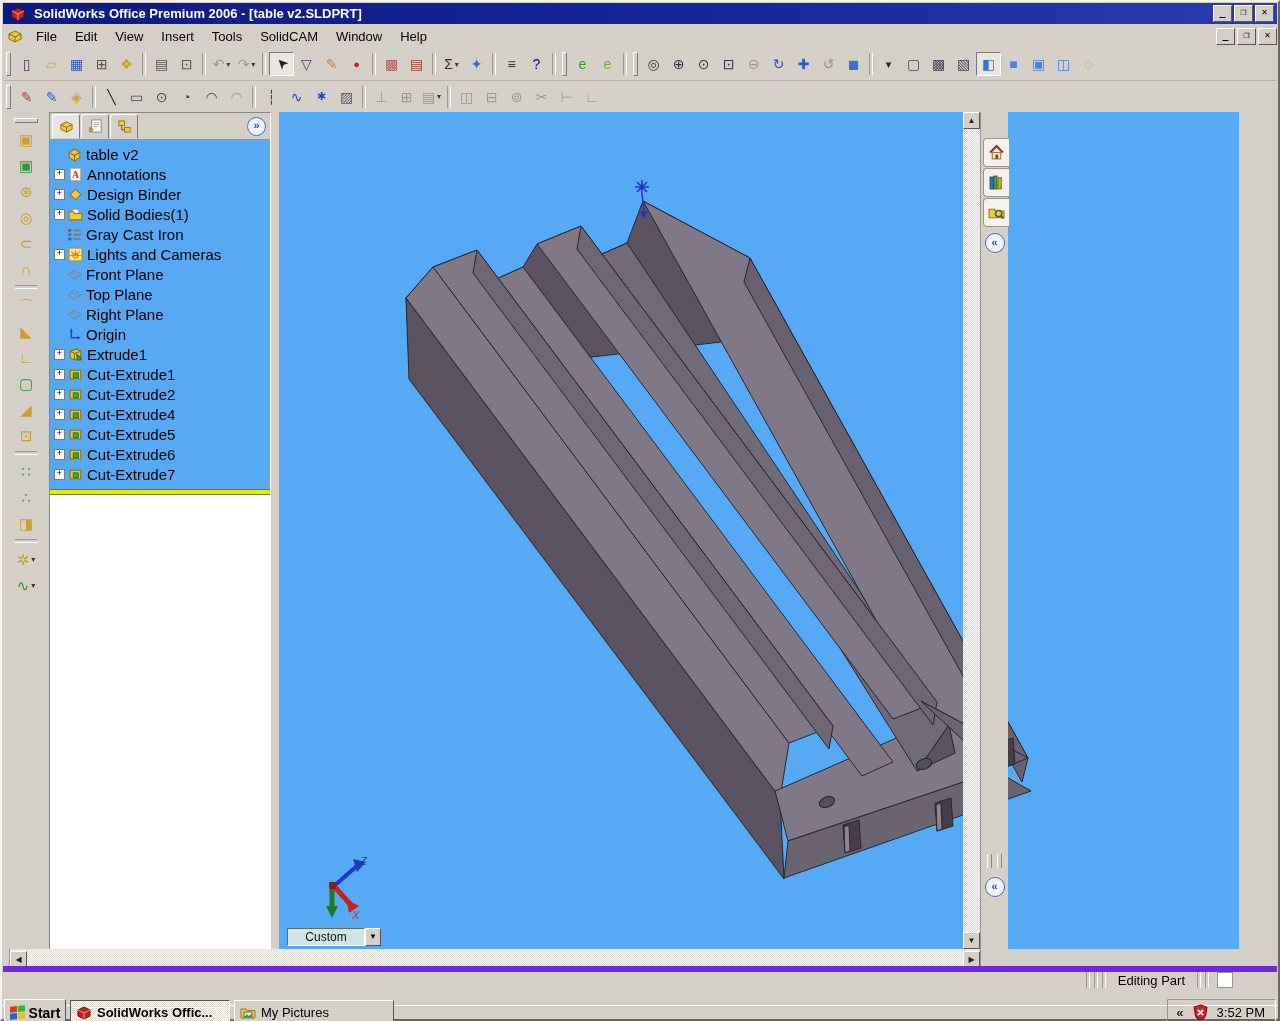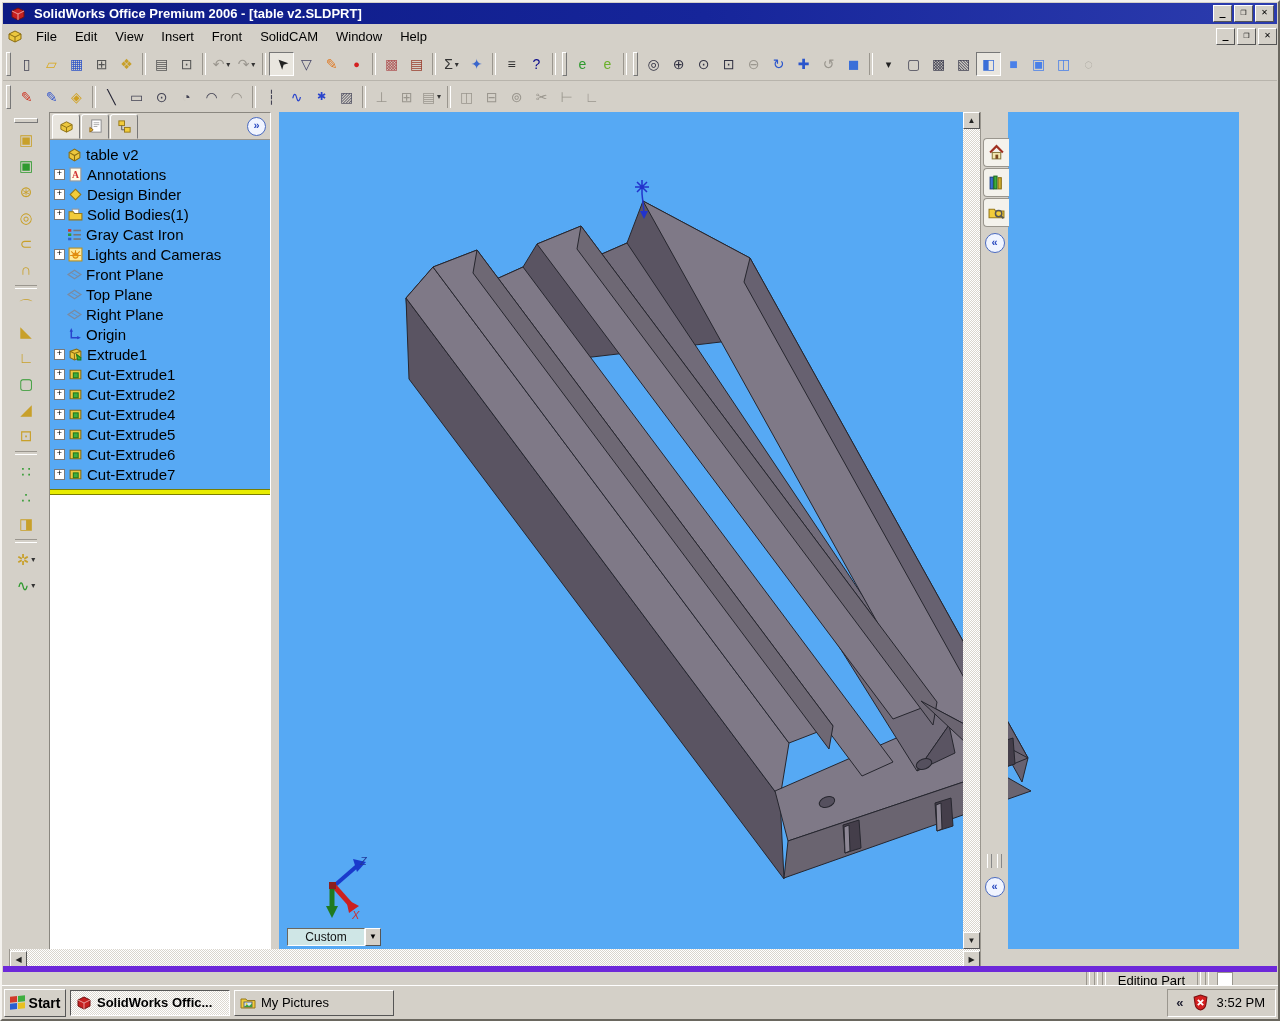--- a/index.html
+++ b/index.html
@@ -100,21 +100,21 @@
   .tp-grip{width:3px;height:14px;border-left:1px solid #fff;border-right:1px solid #888;
     display:inline-block;margin:0 1px;}
   
   .statusbar{position:absolute;left:1px;right:1px;bottom:31px;height:22px;background:#d4d0c8;
     border-top:6px solid #6d28d9;display:flex;align-items:center;justify-content:flex-end;
     padding-right:44px;box-sizing:border-box;}
   .sb-grip{width:2px;height:16px;border-left:1px solid #9a968e;border-right:1px solid #fff;margin:0 2px;}
   .sb-pane{padding:0 10px;font-size:13px;color:#000;}
   .sb-box{width:14px;height:14px;background:#fff;border:1px solid #9a968e;margin-left:6px;}
   
-  .taskbar{position:absolute;left:0;right:0;bottom:0;height:34px;background:#d4d0c8;
+  .taskbar{position:absolute;left:0;right:0;bottom:0;height:14px;background:#d4d0c8;
     border-top:1px solid #fff;display:flex;align-items:center;padding:0 2px;box-sizing:border-box;}
   .startbtn{height:26px;width:60px;background:#d4d0c8;border:1px solid;
     border-color:#fff #555 #555 #fff;display:flex;align-items:center;justify-content:center;
     gap:4px;font-weight:bold;font-size:14px;flex:none;}
   .flag{width:15px;height:14px;display:grid;grid-template-columns:7px 7px;grid-template-rows:6px 6px;
     gap:1px;transform:skewY(-6deg);}
   .flag i{display:block;}
   .taskwin{height:26px;width:160px;margin-left:4px;background:#d4d0c8;border:1px solid;
     border-color:#fff #555 #555 #fff;display:flex;align-items:center;gap:5px;padding:0 5px;
     box-sizing:border-box;font-size:13px;white-space:nowrap;overflow:hidden;}
@@ -152,21 +152,21 @@
       <svg viewBox="0 0 16 16">
           <path d="M2 6 L8 3 L14 6 L14 11 L8 14 L2 11 Z" fill="#ecc73e" stroke="#8a6d12"></path>
           <path d="M2 6 L8 9 L14 6 M8 9 L8 14" fill="none" stroke="#8a6d12"></path>
         </svg>
     </span>
     <span id="menu-items" style="display:flex">
         <span class="menu-item">File</span>
         <span class="menu-item">Edit</span>
         <span class="menu-item">View</span>
         <span class="menu-item">Insert</span>
-        <span class="menu-item">Front</span>
+        <span class="menu-item">Tools</span>
         <span class="menu-item">SolidCAM</span>
         <span class="menu-item">Window</span>
         <span class="menu-item">Help</span>
       </span>
     <span class="winbtns">
       <span class="winbtn">_</span>
       <span class="winbtn">❐</span>
       <span class="winbtn">✕</span>
     </span>
   </div>

